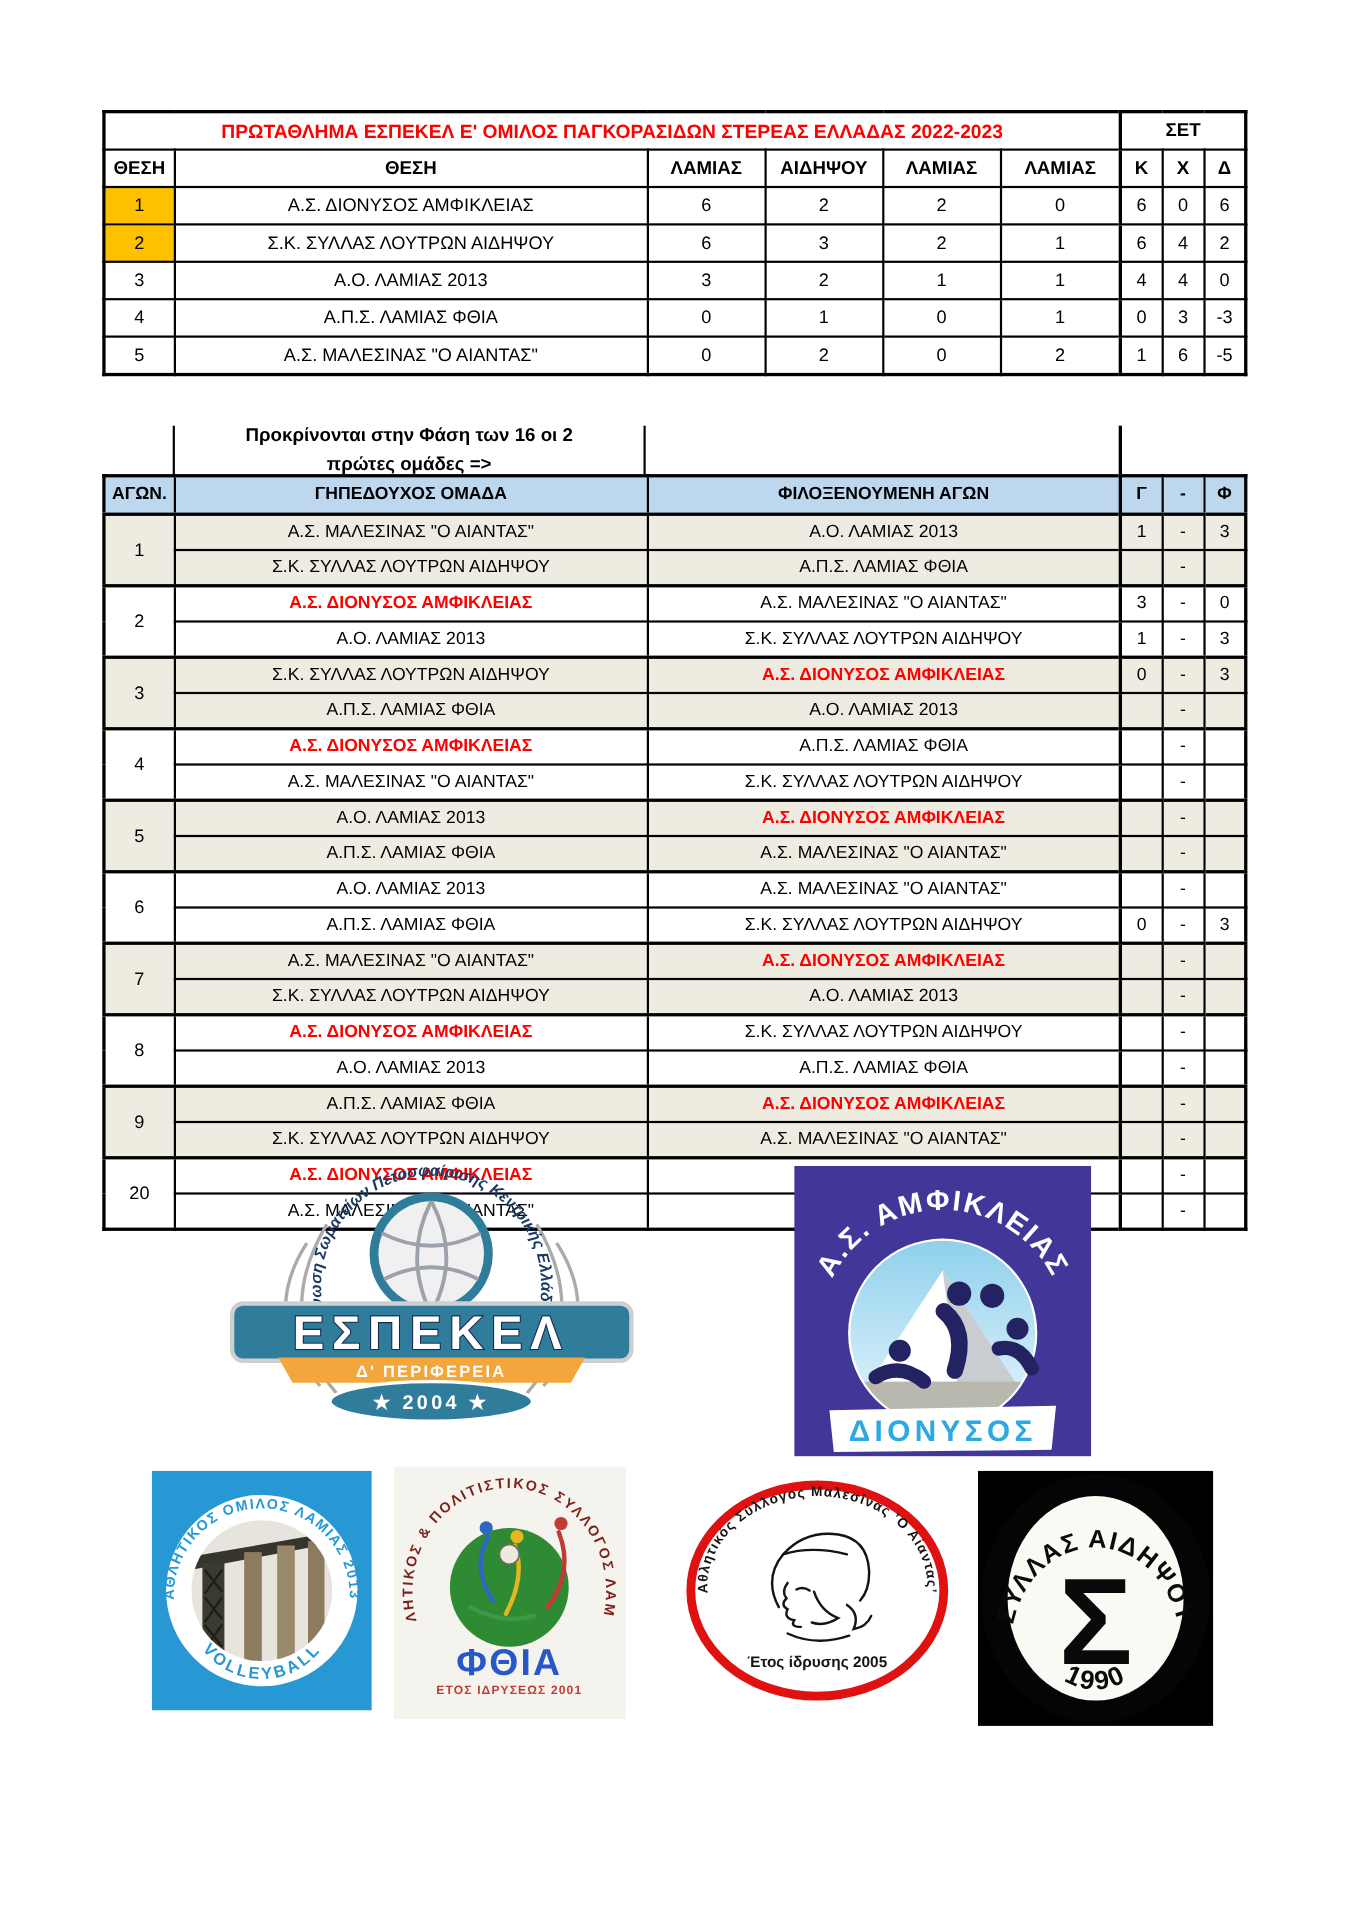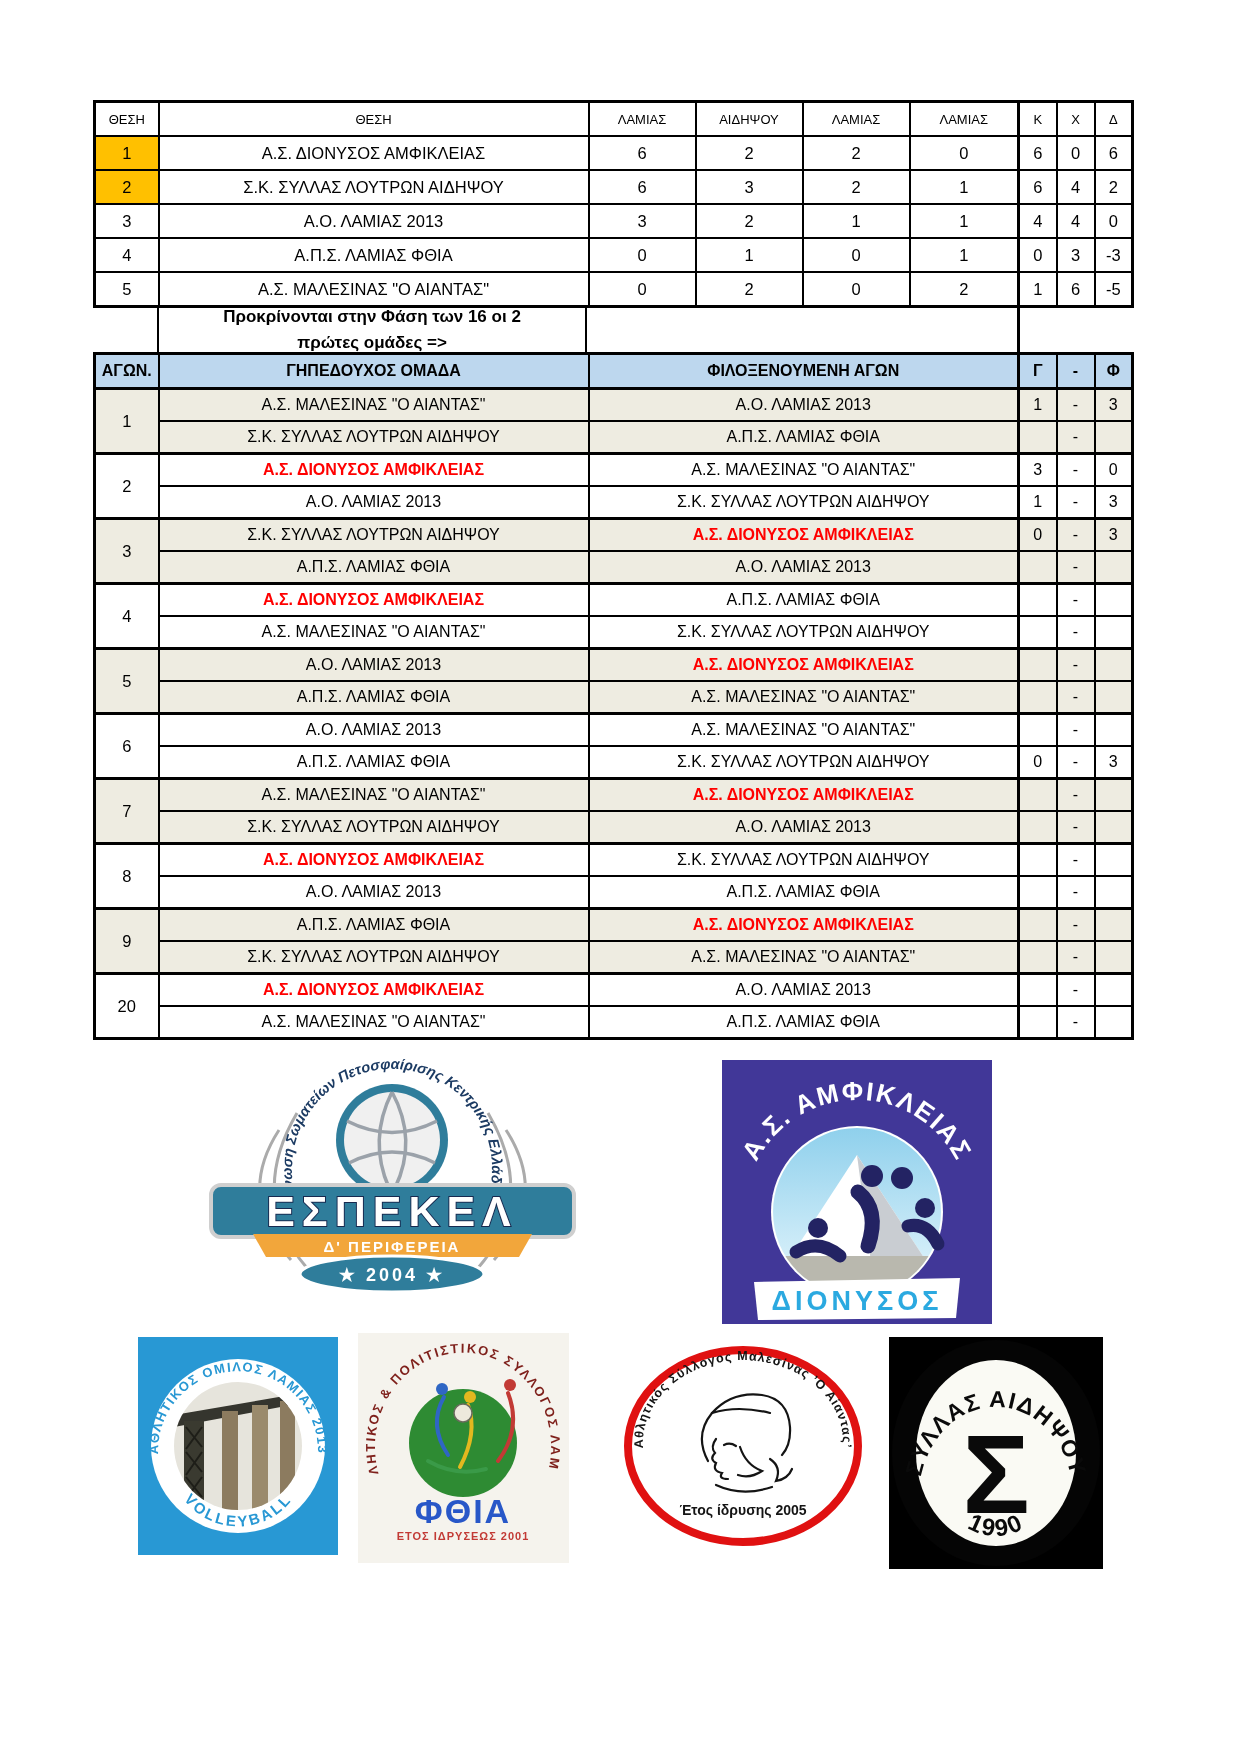--- a/index.html
+++ b/index.html
@@ -8,26 +8,26 @@
   .page{position:absolute;inset:0;background:#fff;}
   .wrap{position:absolute;left:93px;top:100px;width:1038px;}
   table{border-collapse:collapse;table-layout:fixed;width:1038px;}
   td{padding:0;text-align:center;vertical-align:middle;overflow:hidden;white-space:nowrap;}
 
   
   .st{border:3.5px solid #000;}
   .st td{border:2.2px solid #000;height:32px;font-size:16.5px;}
   .st .title{color:#FF0000;font-weight:700;font-size:17.5px;}
   .st .setg{font-weight:700;font-size:17px;}
-  .st .hd{font-weight:400;font-size:13px;margin-left:24px;}
+  .st .hd{font-weight:700;font-size:17px;margin-left:24px;}
   .st .posA{background:#FFC000;}
   .st .bL{border-left:3.5px solid #000;}
 
   
-  .noterow{display:flex;width:1038px;height:44px;box-sizing:border-box;}
+  .noterow{display:flex;width:1038px;height:44px;box-sizing:border-box;margin-top:45px;}
   .noterow .n0{width:64px;}
   .noterow .n1{width:430px;box-sizing:border-box;border-left:2.2px solid #000;border-right:2.2px solid #000;
        display:flex;align-items:center;justify-content:center;text-align:center;
        font-weight:700;font-size:17px;padding:0 52px;white-space:normal;line-height:1.55;}
   .noterow .n2{width:430px;box-sizing:border-box;}
   .noterow .n3{width:114px;box-sizing:border-box;border-left:3.5px solid #000;}
 
   
   .fx{border:3.5px solid #000;}
   .fx td{border:2px solid #000;height:30px;font-size:16px;}
@@ -64,20 +64,24 @@
           <col style="width:430px">
           <col style="width:107px">
           <col style="width:107px">
           <col style="width:107px">
           <col style="width:109px">
           <col style="width:38px">
           <col style="width:38px">
           <col style="width:38px">
         </colgroup>
     <tbody>
+          <tr>
+      <td colspan="6" class="title">ΠΡΩΤΑΘΛΗΜΑ ΕΣΠΕΚΕΛ Ε' ΟΜΙΛΟΣ ΠΑΓΚΟΡΑΣΙΔΩΝ ΣΤΕΡΕΑΣ ΕΛΛΑΔΑΣ 2022-2023</td>
+      <td colspan="3" class="setg bL">ΣΕΤ</td>
+    </tr>
     <tr>
       <td class="hd">ΘΕΣΗ</td>
       <td class="hd">ΘΕΣΗ</td>
       <td class="hd">ΛΑΜΙΑΣ</td>
       <td class="hd">ΑΙΔΗΨΟΥ</td>
       <td class="hd">ΛΑΜΙΑΣ</td>
       <td class="hd">ΛΑΜΙΑΣ</td>
       <td class="hd bL">Κ</td>
       <td class="hd">Χ</td>
       <td class="hd">Δ</td>

